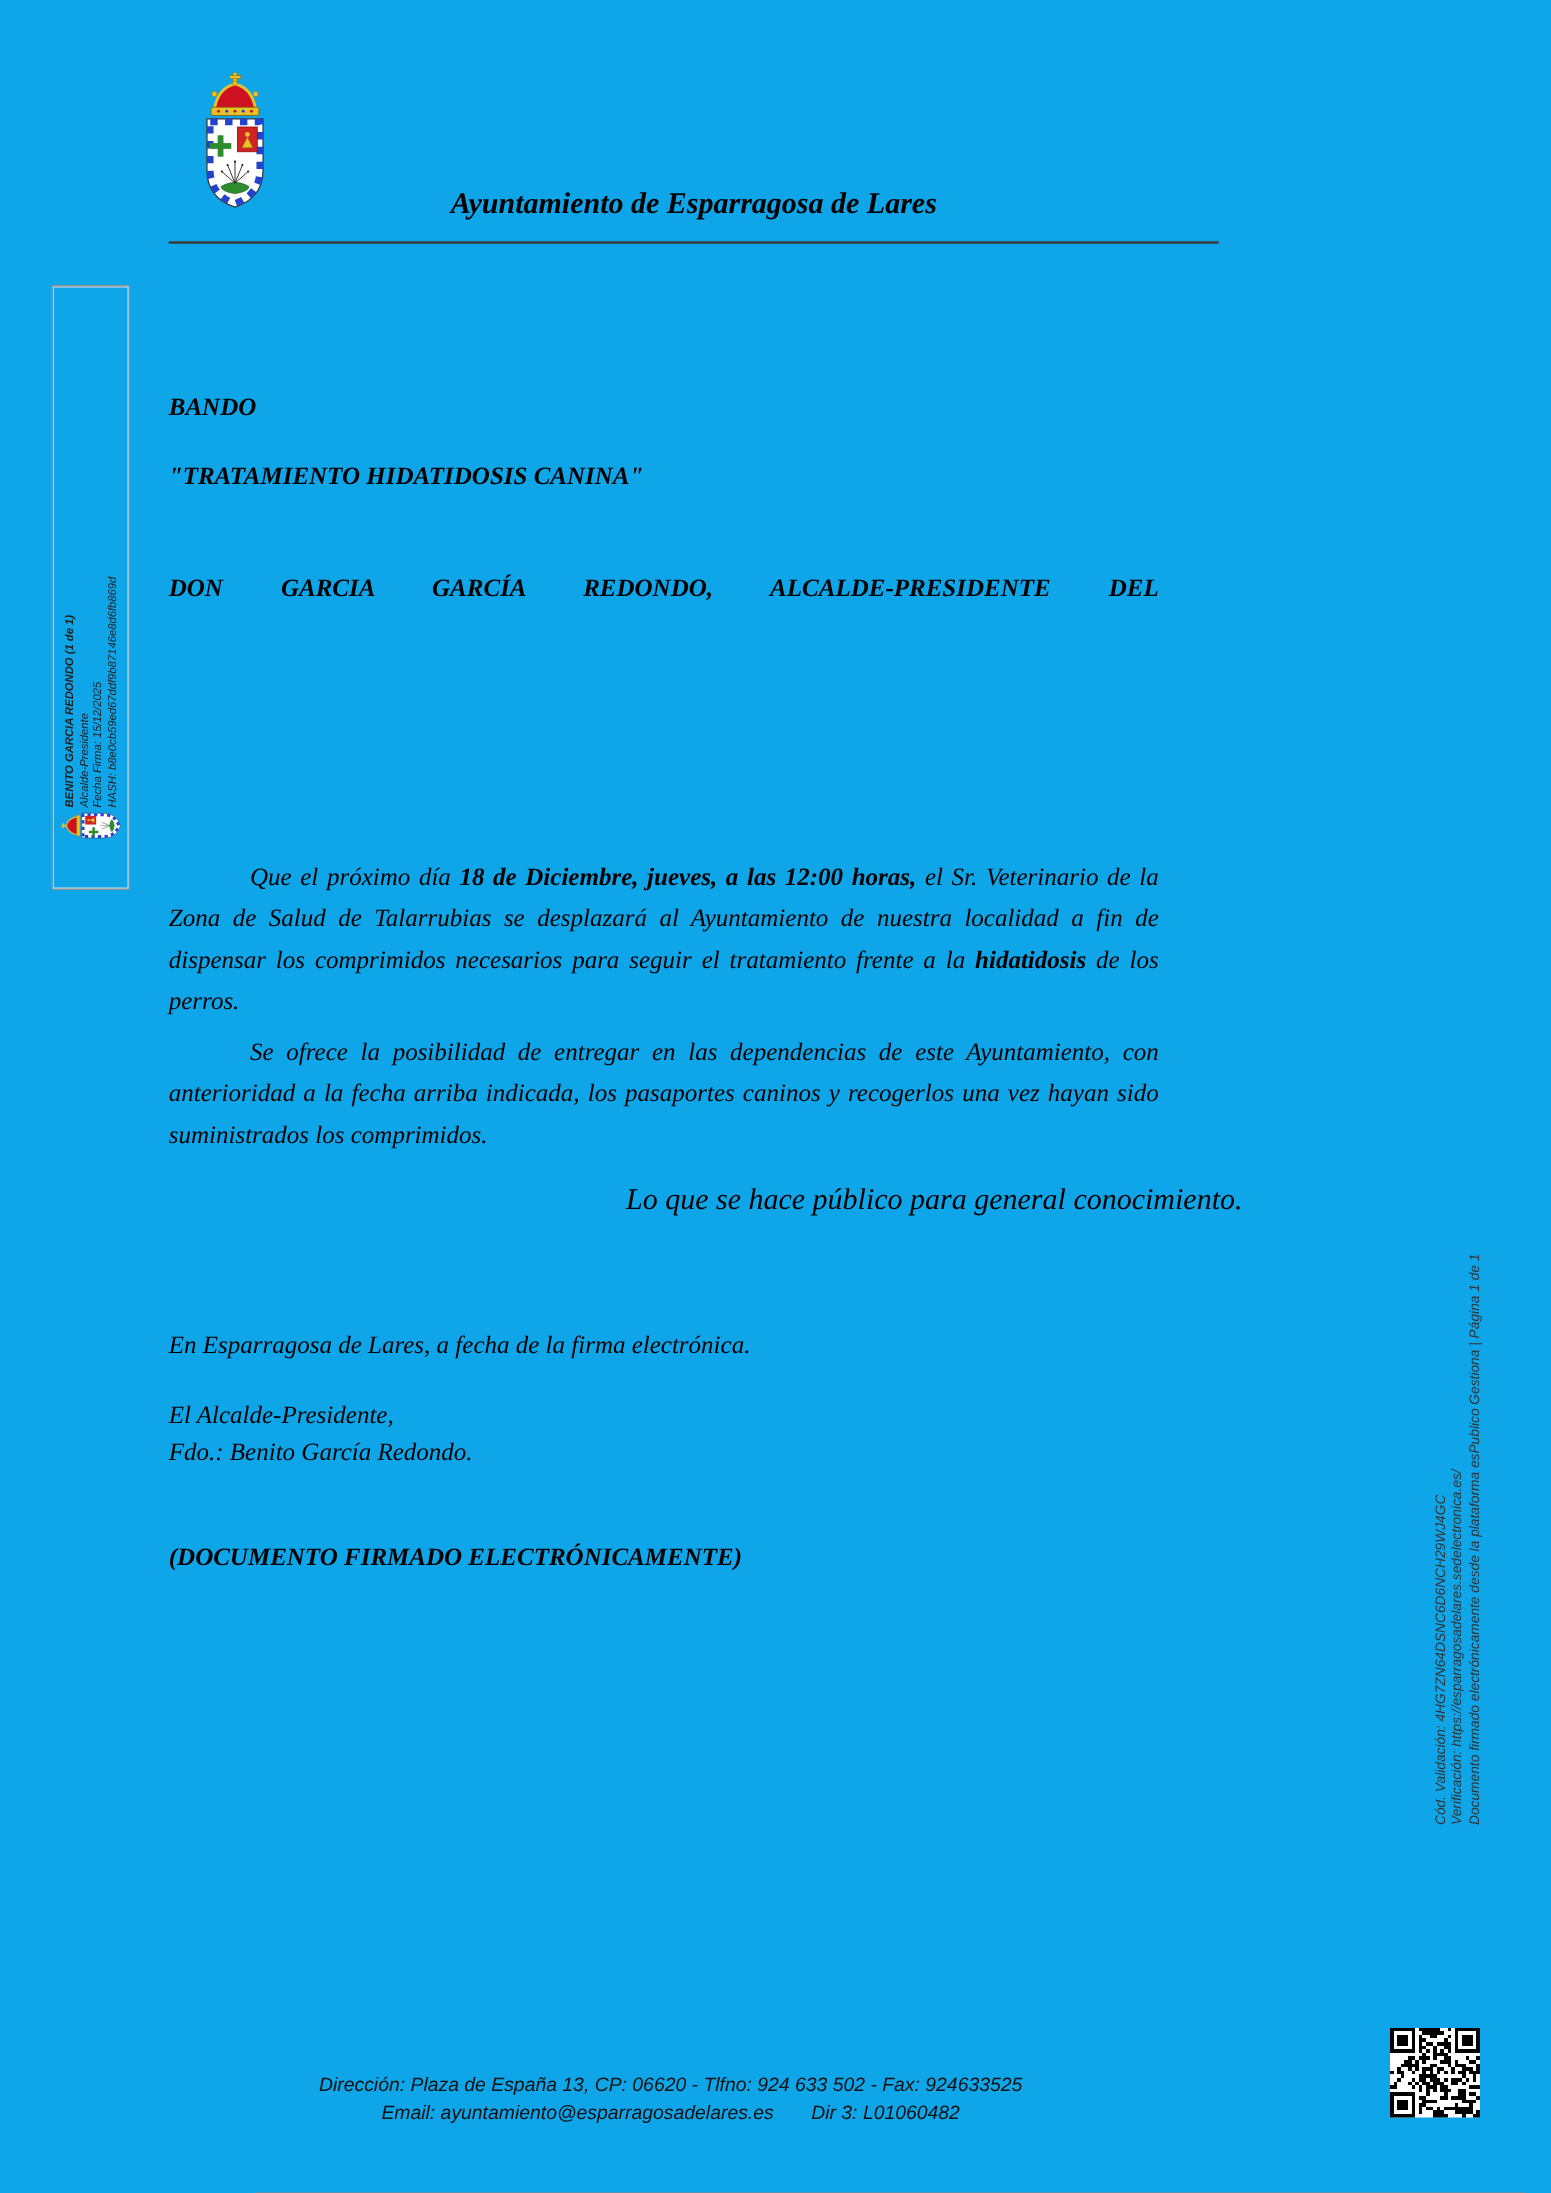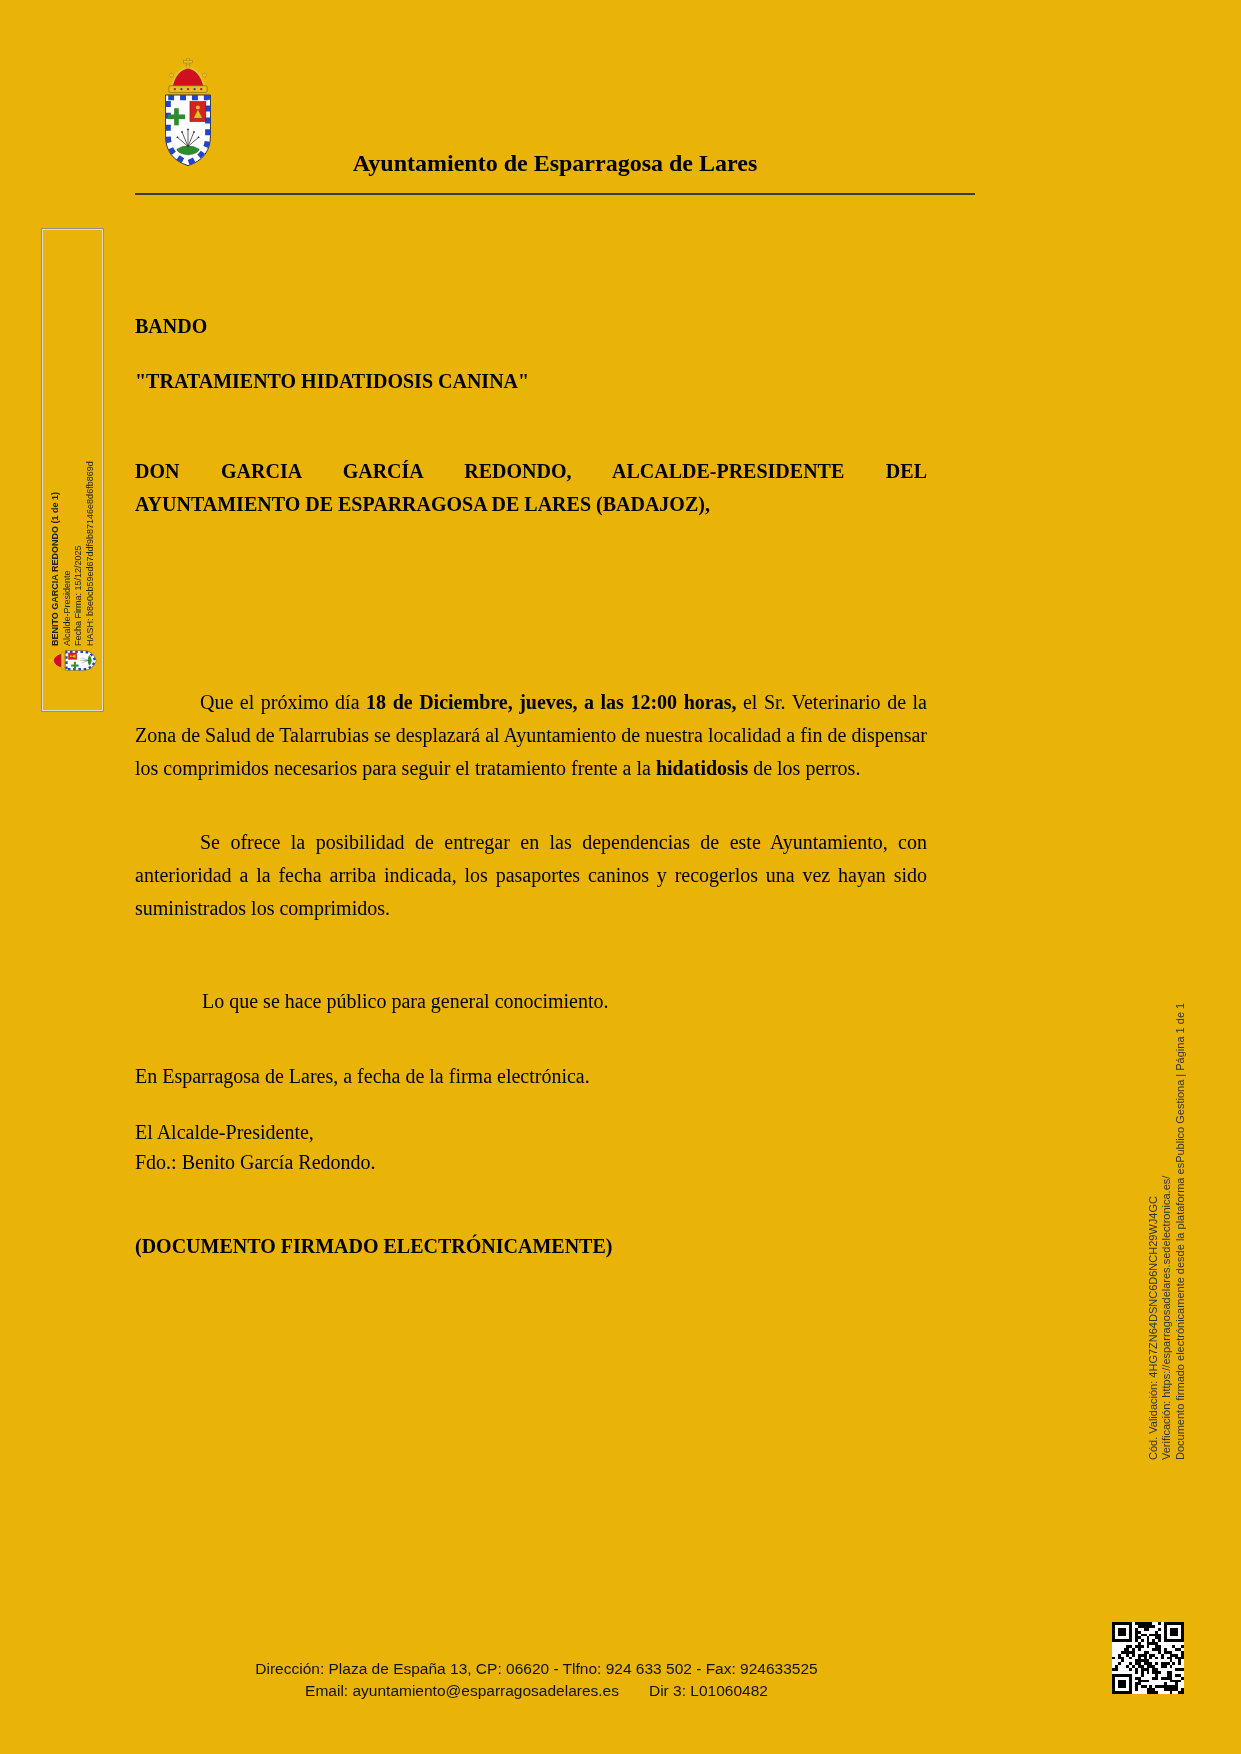--- a/index.html
+++ b/index.html
@@ -1,23 +1,24 @@
 <!DOCTYPE html>
 <html><head>
 <meta charset="utf-8">
 <style>
   html,body{margin:0;padding:0;background:#888;}
   #page{
     position:relative;
     width:1241px;height:1754px;
     margin:0 auto;
-    background:#eab308;
+    background:#0ea5e9;
     overflow:hidden;
     font-family:"Liberation Serif", serif;
     color:#000;
+    font-style:italic;
   }
   
   #crest-top{position:absolute;left:155px;top:58px;width:66px;height:109px;}
   #header-title-wrap{
     position:absolute;left:135px;top:148px;width:840px;
     text-align:center;border-bottom:2px solid #3b3b3b;padding-bottom:15px;
   }
   #header-title{font-size:24px;font-weight:bold;line-height:30px;}
   
   #sig-box{
@@ -38,21 +39,21 @@
   #sig-crest-small svg{transform:rotate(-90deg);transform-origin:24px 24px;width:29px;height:48px;display:block;}
   
   .abs{position:absolute;}
   .center-h{left:135px;width:810px;text-align:left;font-size:20px;line-height:27px;}
   .bold{font-weight:bold;}
   #presenter{left:135px;top:455px;width:792px;font-size:20px;font-weight:bold;line-height:33px;}
   #presenter .jline{text-align:justify;text-align-last:justify;}
   .para{left:135px;width:792px;font-size:20px;line-height:33px;text-align:justify;}
   #para1{top:686px;text-indent:65px;}
   #para2{top:826px;text-indent:65px;}
-  #para3{top:985px;text-align:left;padding-left:67px;font-size:20px;line-height:33px;}
+  #para3{top:944px;text-align:right;padding-left:67px;font-size:24px;line-height:33px;}
   #place-line{top:1063px;}
   #signer-role{top:1119px;}
   #signer-name{top:1149px;}
   #signed-note{top:1233px;font-weight:bold;}
   
   #side-validation{
     position:absolute;left:917px;top:1190px;width:500px;height:40px;
     transform:rotate(-90deg);
     font-family:"Liberation Sans", sans-serif;
     font-size:11px;line-height:13.3px;color:#333;
@@ -145,21 +146,20 @@
         </g>
       </svg>
     </div>
   </div>
 
   <div class="abs center-h bold" style="top:313px">BANDO</div>
   <div class="abs center-h bold" style="top:368px">"TRATAMIENTO HIDATIDOSIS CANINA"</div>
 
   <div class="abs" id="presenter">
     <div class="jline">DON GARCIA GARCÍA REDONDO, ALCALDE-PRESIDENTE DEL</div>
-    <div>AYUNTAMIENTO DE ESPARRAGOSA DE LARES (BADAJOZ),</div>
   </div>
 
 
   <div class="abs para" id="para1">
     <span>Que el próximo día </span><span class="bold">18 de Diciembre, jueves, a las 12:00 horas,</span><span> el Sr. Veterinario de la Zona de Salud de Talarrubias se desplazará al Ayuntamiento de nuestra localidad a fin de dispensar los comprimidos necesarios para seguir el tratamiento frente a la </span><span class="bold">hidatidosis</span><span> de los perros.</span>
   </div>
 
   <div class="abs para" id="para2">Se ofrece la posibilidad de entregar en las dependencias de este Ayuntamiento, con anterioridad a la fecha arriba indicada, los pasaportes caninos y recogerlos una vez hayan sido suministrados los comprimidos.</div>
 
   <div class="abs para" id="para3">Lo que se hace público para general conocimiento.</div>

